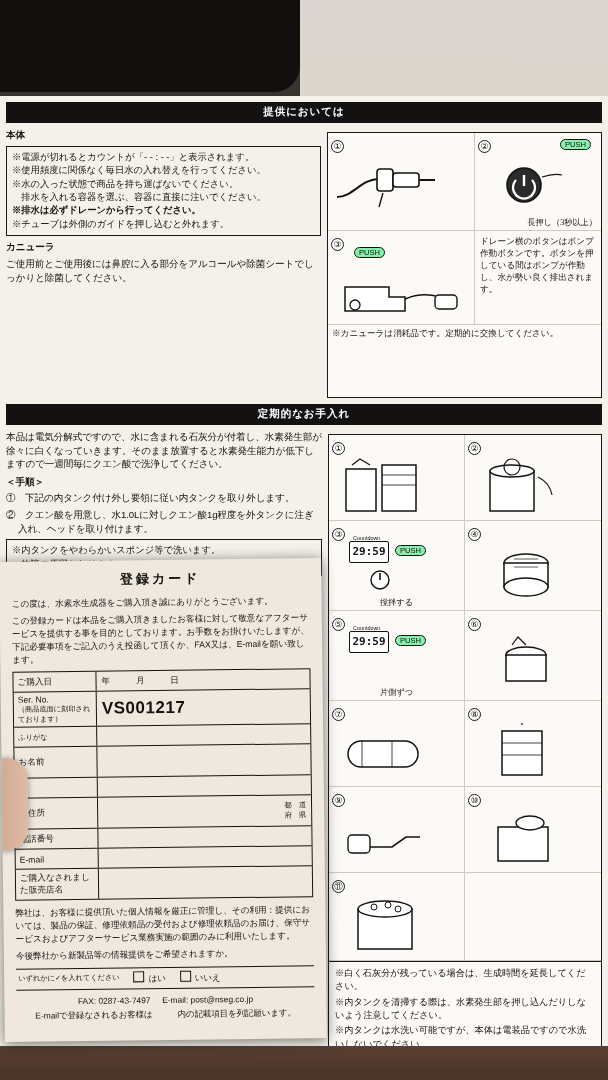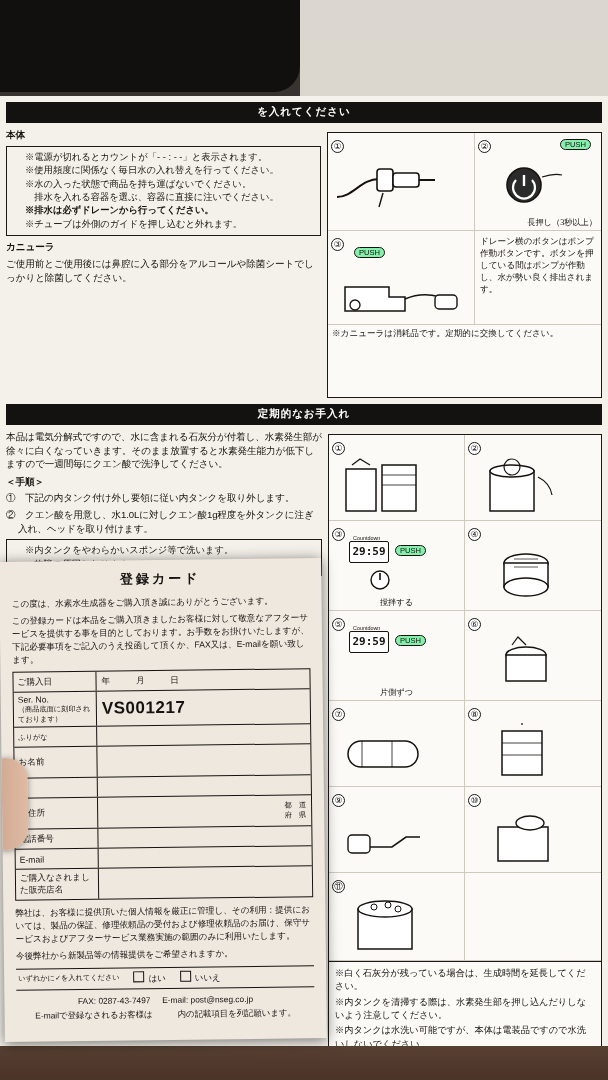--- a/index.html
+++ b/index.html
@@ -80,21 +80,21 @@
   p.txt {
     font-size: 9.6px;
     line-height: 1.42;
     margin: 0 0 3px 0;
     letter-spacing: -0.1px;
   }
   .indent { padding-left: 12px; text-indent: -12px; }
 
   .boxnote {
     border: 1px solid #1b1815;
-    padding: 4px 18px;
+    padding: 4px 5px;
     margin: 4px 0 4px 0;
     font-size: 9.3px;
     line-height: 1.45;
   }
   .boxnote p { margin: 0; }
   .bold { font-weight: bold; }
 
   
   .illus-grid {
     border: 1px solid #1b1815;
@@ -279,21 +279,21 @@
 <div class="desk"></div>
 <div class="dark-top-left"></div>
 <div class="paper-faint">
   
 </div>
 <div class="wood-bottom"></div>
 
 <div class="sheet">
  <div class="sheet-inner">
 
-  <div class="band">を入れてください</div>
+  <div class="band">提供においては</div>
 
   <div class="cols">
     <div class="col-left">
       <p class="txt bold">本体</p>
 
       <div class="boxnote">
         <p>※電源が切れるとカウントが「- - : - -」と表示されます。</p>
         <p>※使用頻度に関係なく毎日水の入れ替えを行ってください。</p>
         <p>※水の入った状態で商品を持ち運ばないでください。</p>
         <p>　排水を入れる容器を選ぶ、容器に直接に注いでください。</p>

